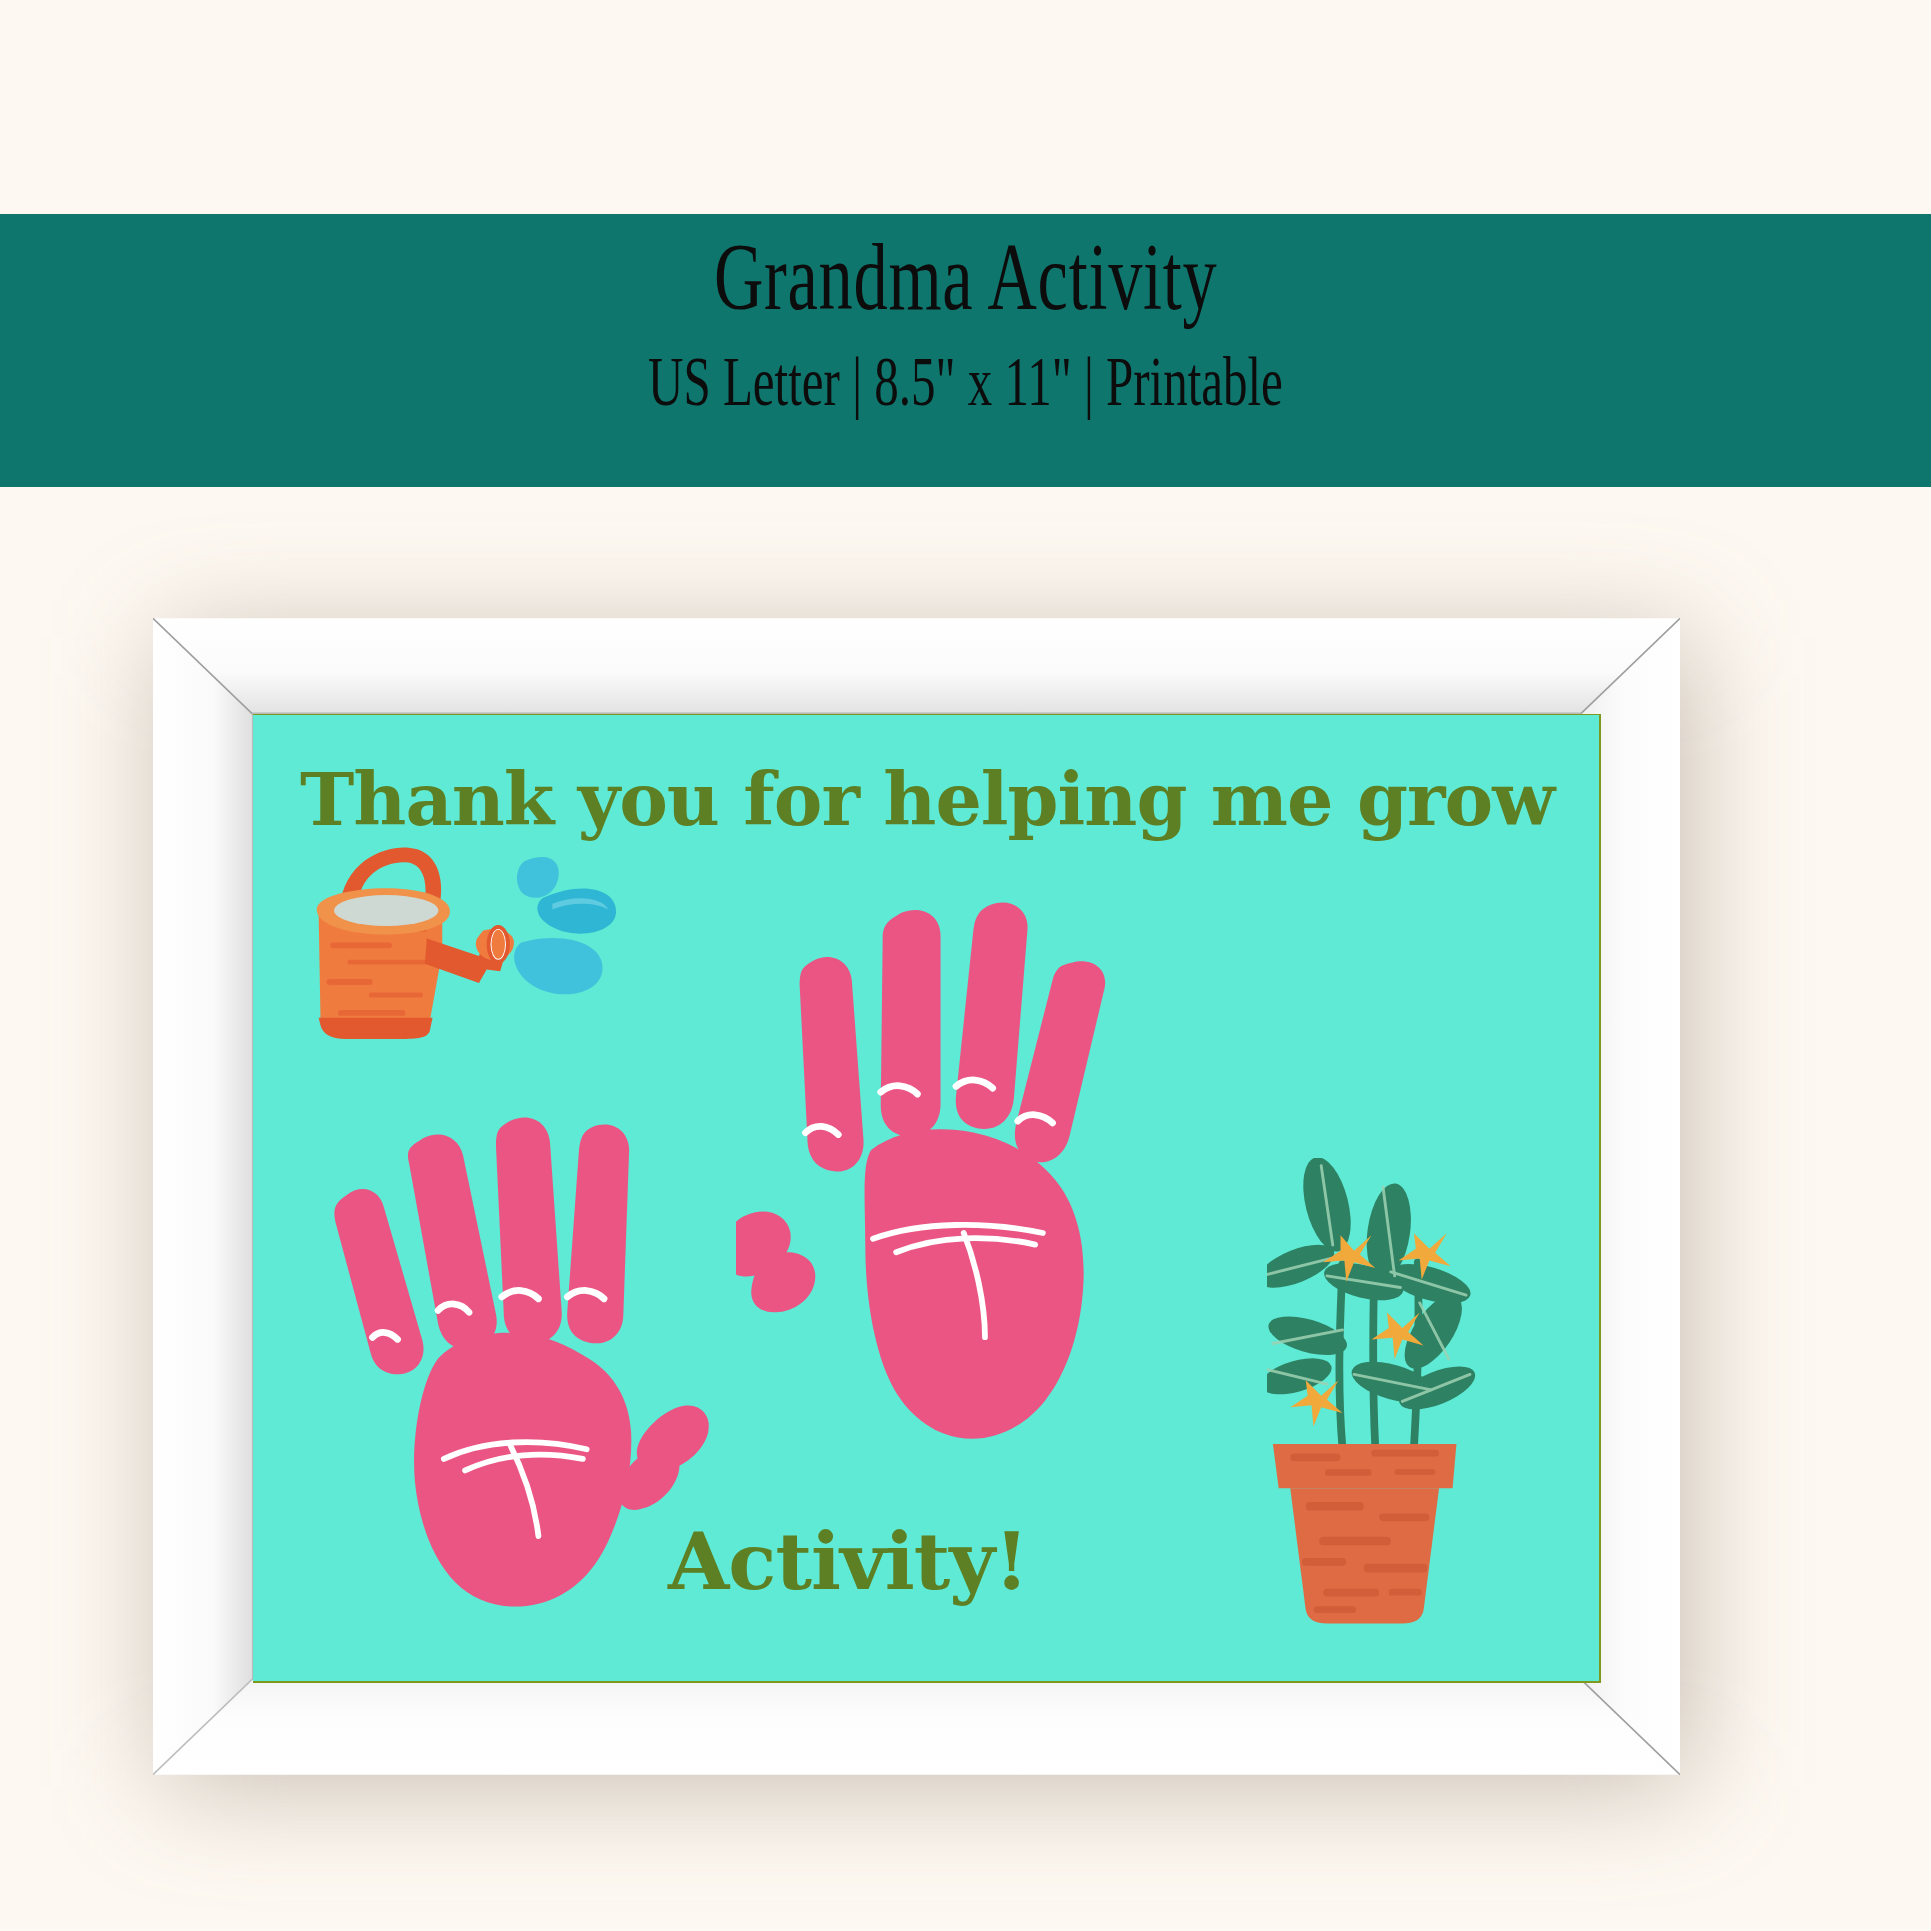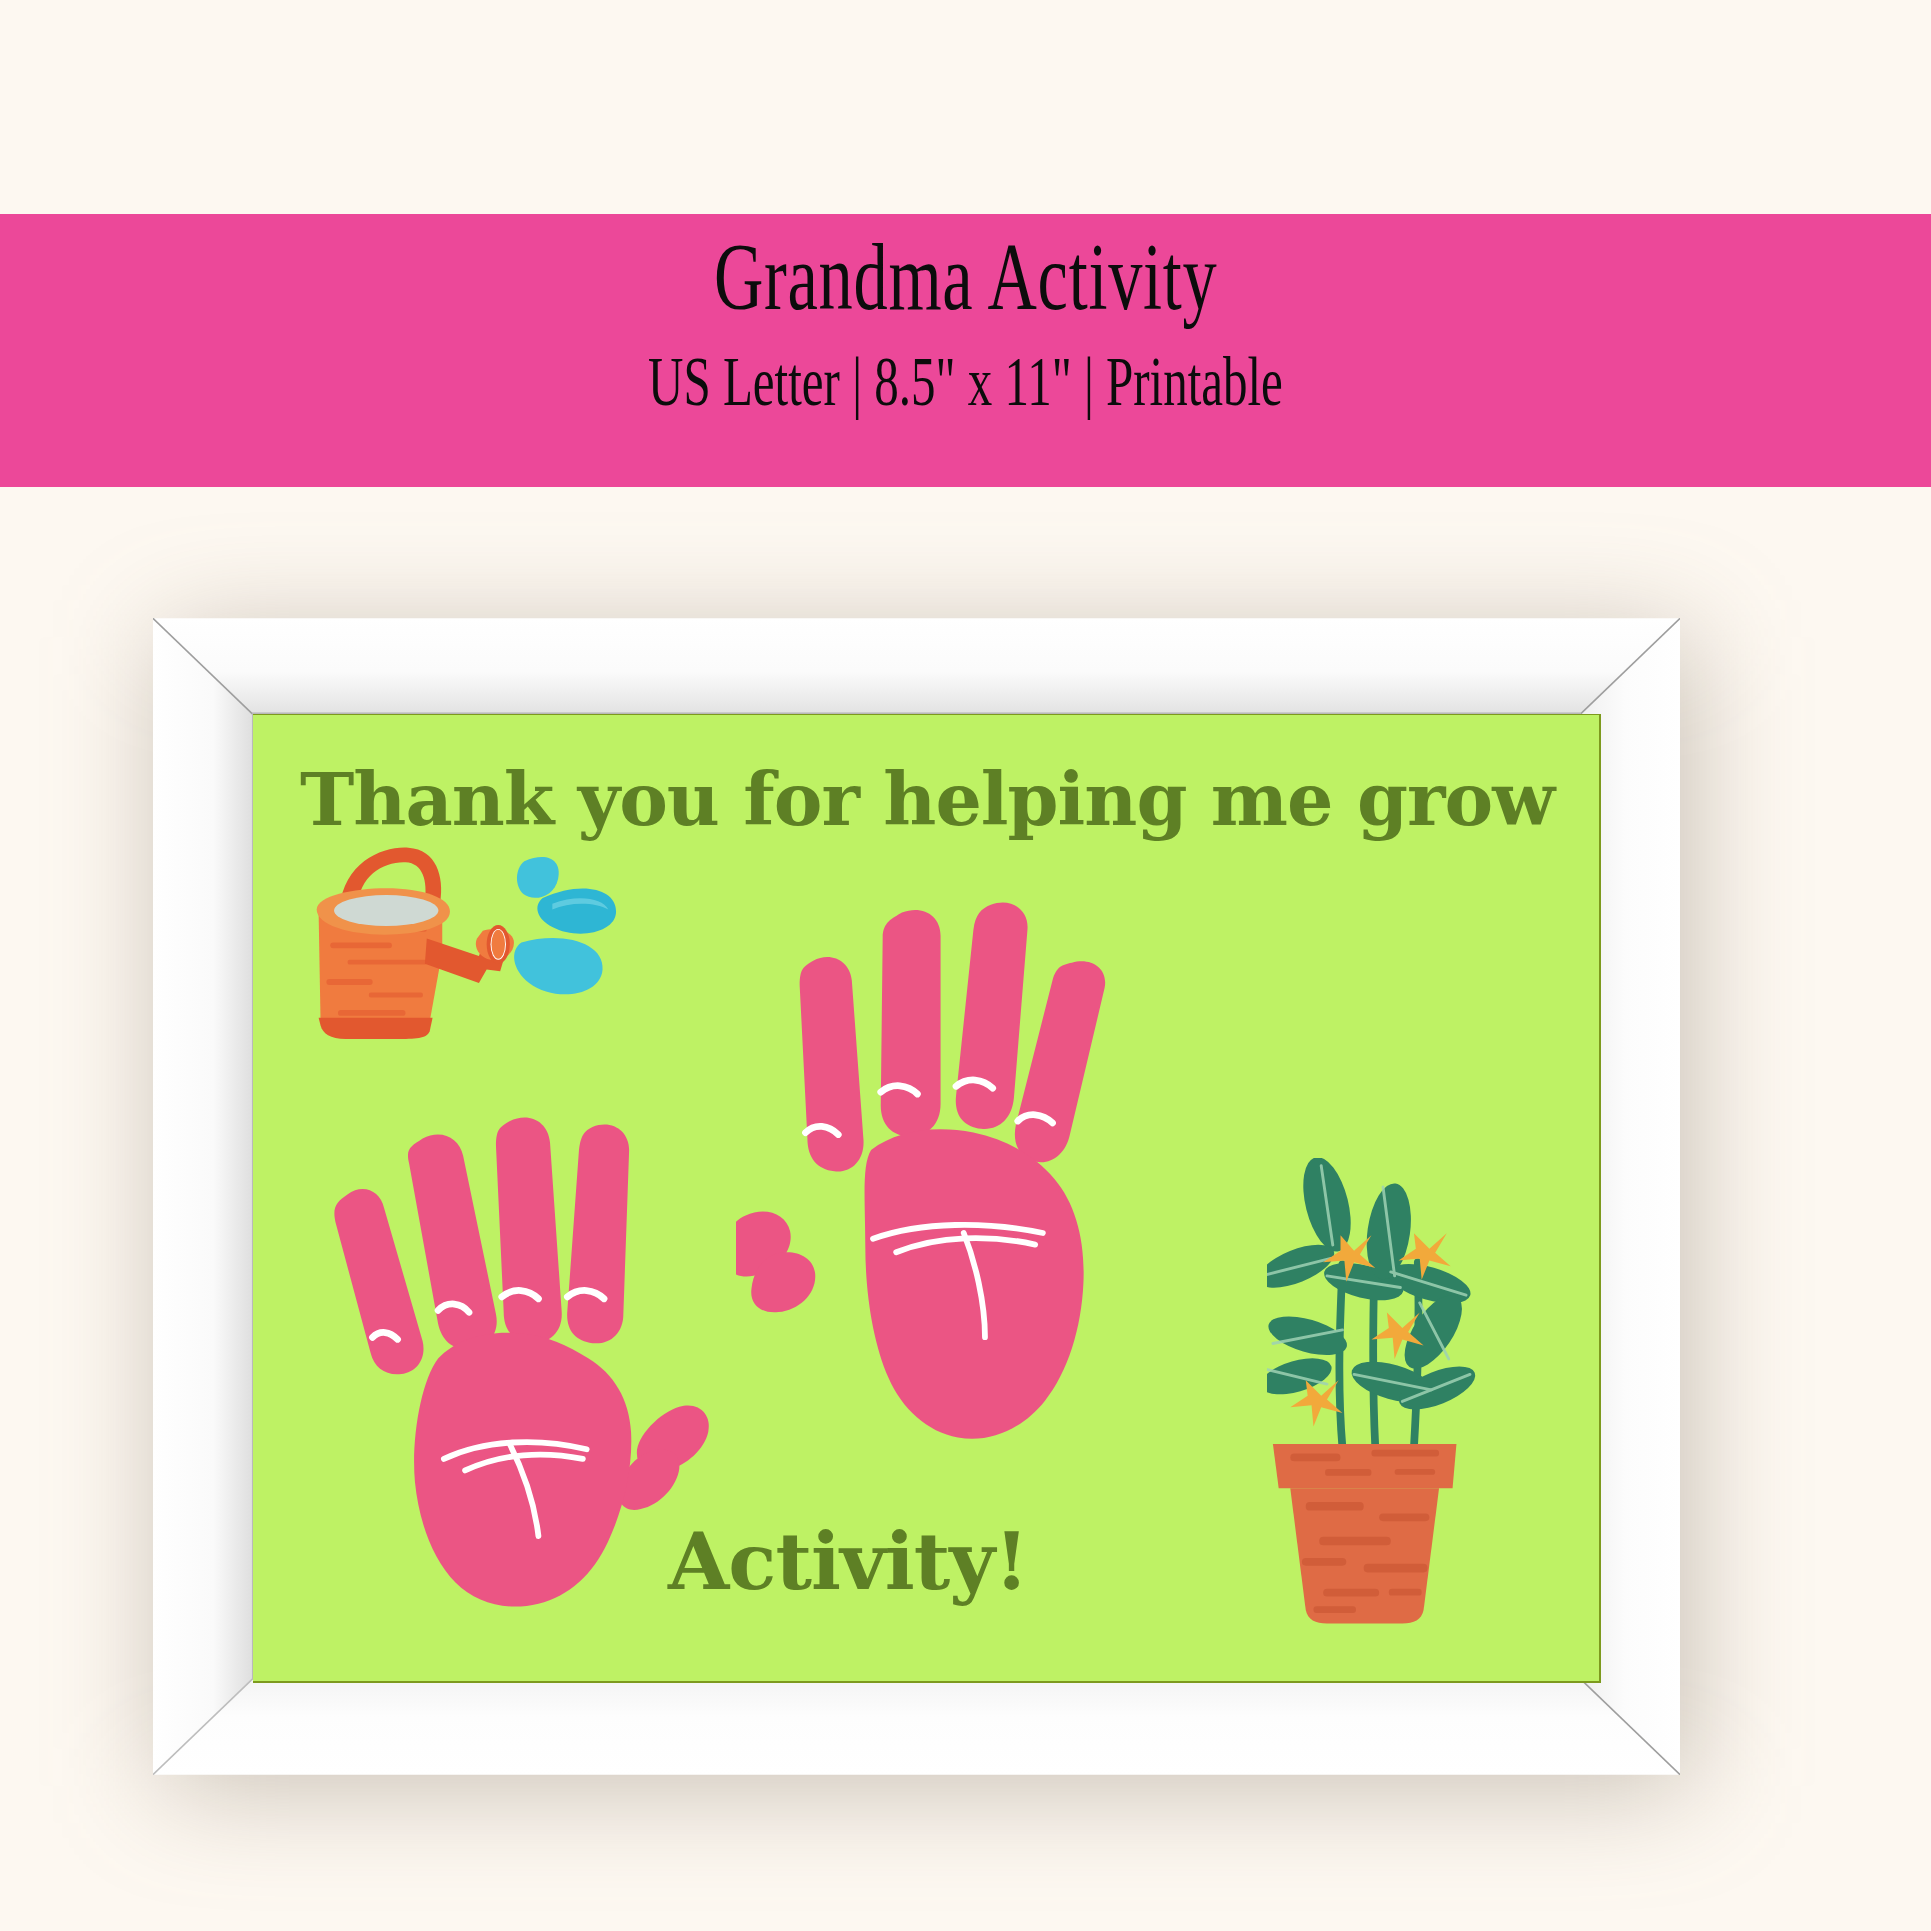--- a/index.html
+++ b/index.html
@@ -22,21 +22,21 @@
     background: #FDF8F1;
   }
 
   
   .banner {
     position: absolute;
     left: 0;
     top: 214px;
     width: 1931px;
     height: 273px;
-    background: #ec4899;
+    background: #0f766e;
     display: flex;
     flex-direction: column;
     align-items: center;
     justify-content: flex-start;
     box-sizing: border-box;
     padding-top: 13.5px;
   }
   .banner-title {
     font-family: "Liberation Serif", serif;
     font-size: 95px;
@@ -84,21 +84,21 @@
   }
   .frame svg { display:block; }
 
   
   .art {
     position: absolute;
     left: 253px;
     top: 714px;
     width: 1348px;
     height: 969px;
-    background: #bef264;
+    background: #5eead4;
     z-index: 3;
     overflow: hidden;
   }
   .art-edge {
     position: absolute;
     left: 253px;
     top: 714px;
     width: 1348px;
     height: 969px;
     z-index: 4;

